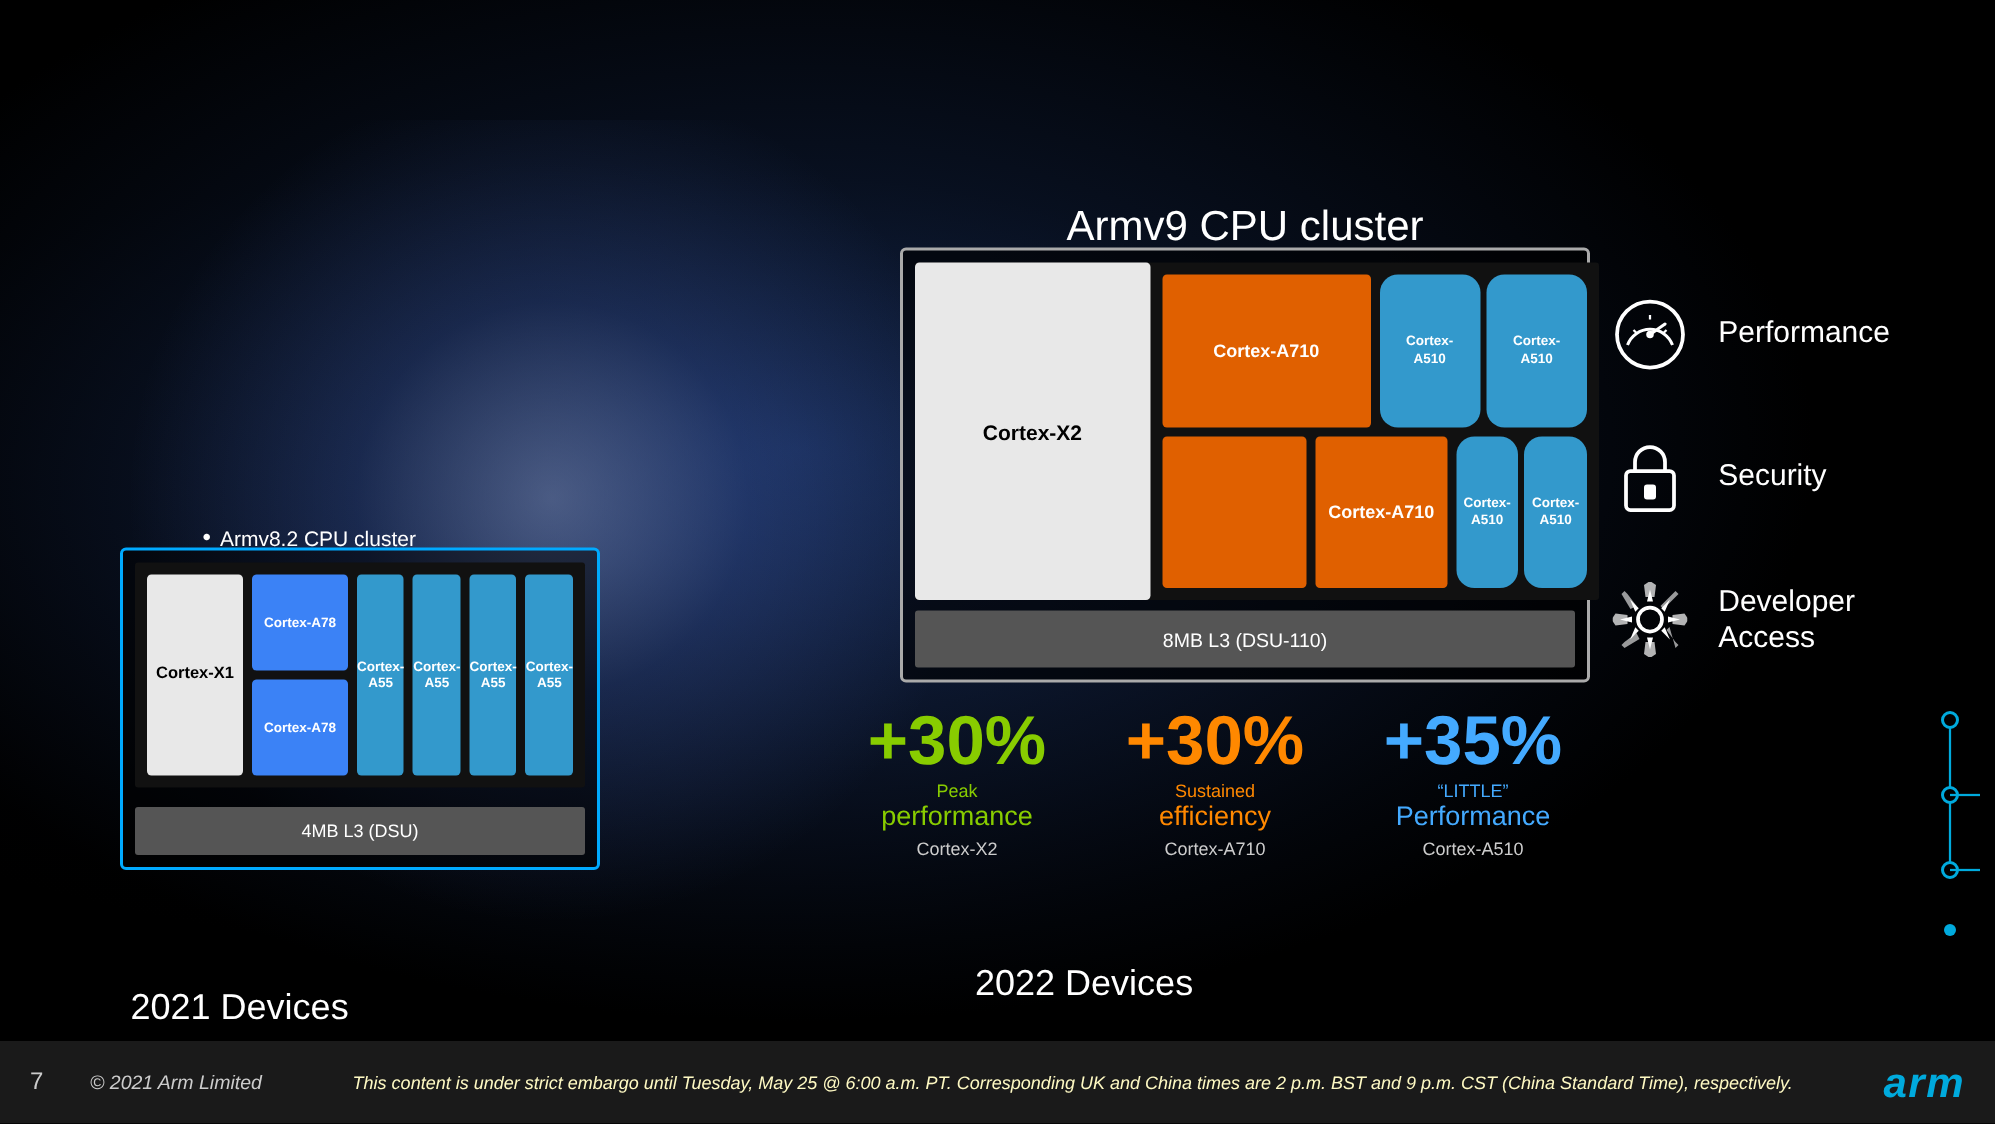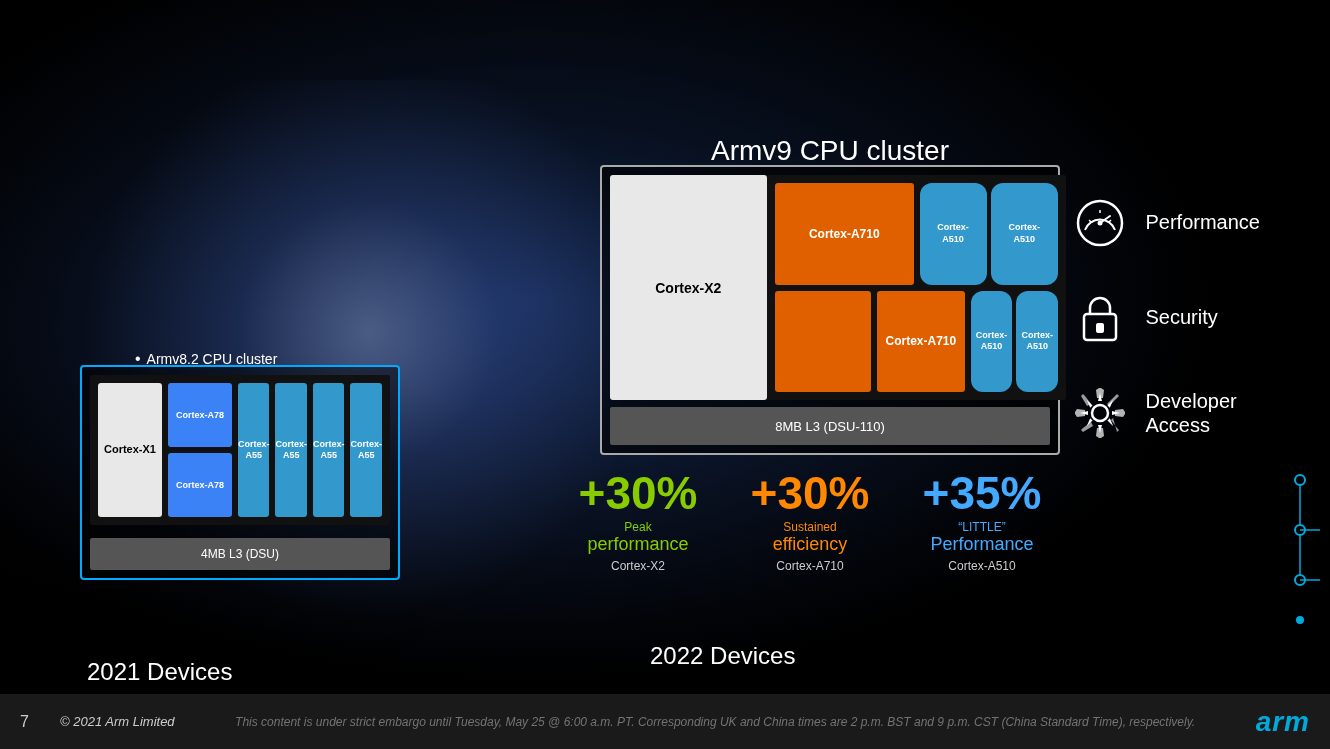--- a/index.html
+++ b/index.html
@@ -276,21 +276,21 @@
     }
 
     .footer-copyright {
       font-size: 13px;
       color: #ccc;
       font-style: italic;
     }
 
     .footer-embargo {
       font-size: 12px;
-      color: #737373;
+      color: #fef9c3;
       font-style: italic;
       flex: 1;
       text-align: center;
     }
 
     .arm-logo {
       font-size: 28px;
       font-weight: bold;
       color: #00aadd;
       letter-spacing: 1px;

